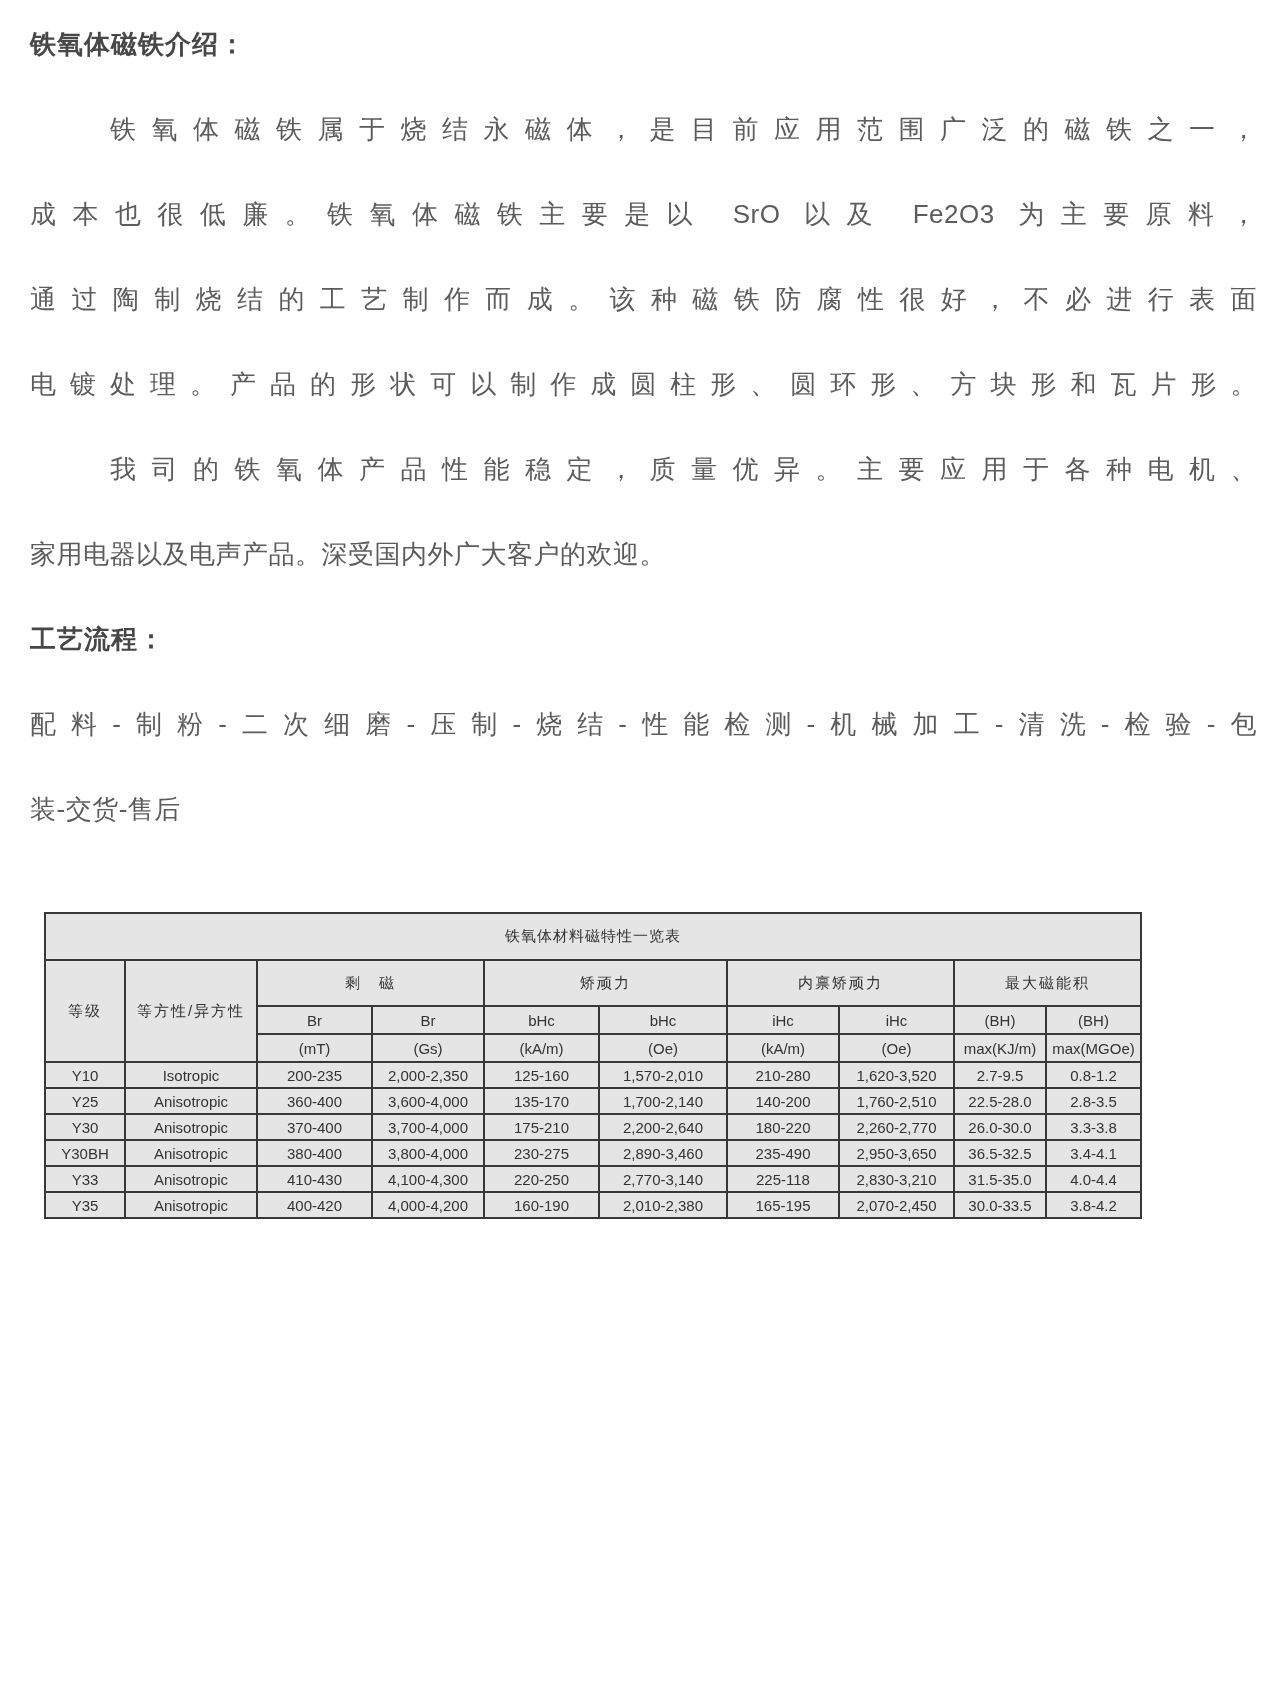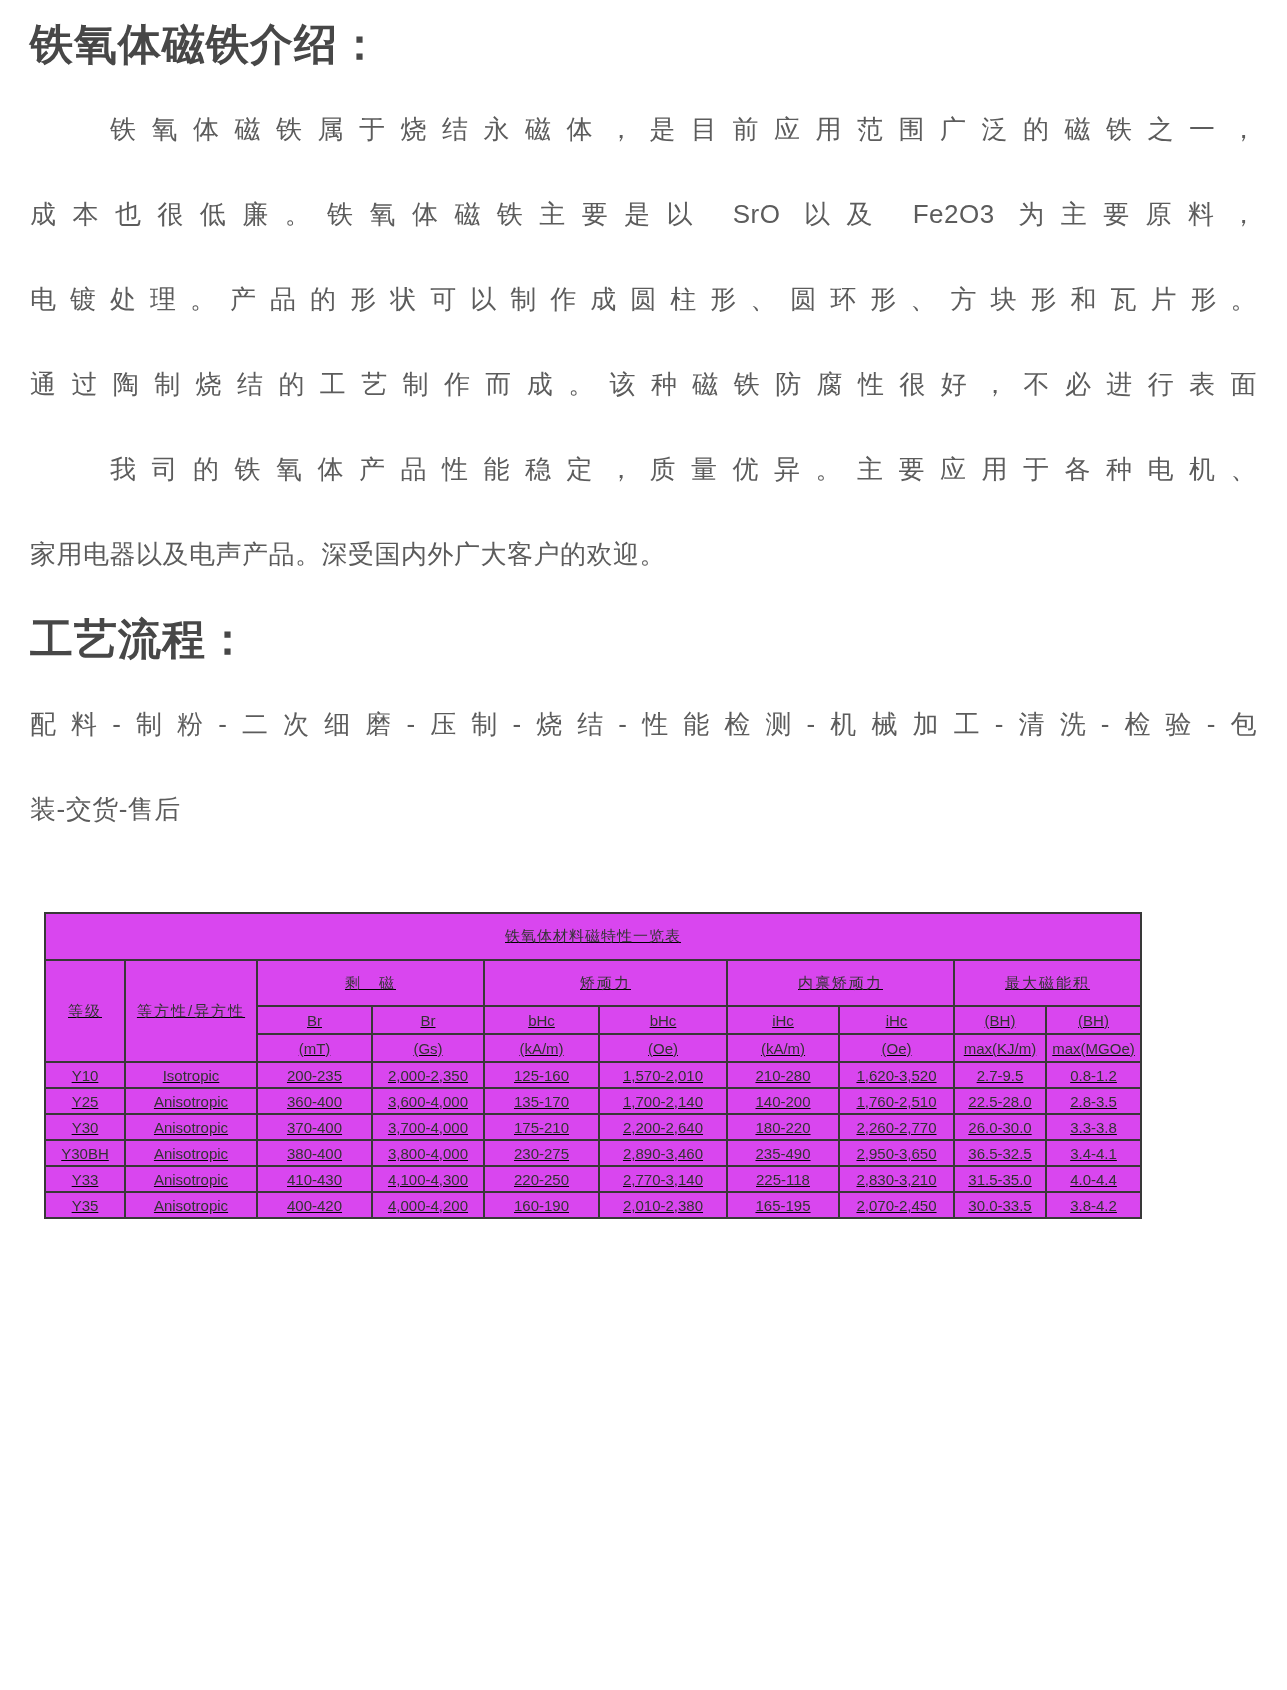--- a/index.html
+++ b/index.html
@@ -12,28 +12,28 @@
 
   
   .line {
     height:85px; line-height:85px;
     font-size:26px; color:#5c5c5c;
     letter-spacing:0.5px;
   }
   .line.justify { text-align:justify; text-align-last:justify; }
   .line.indent { text-indent:80px; }
   .line.heading {
-    font-weight:bold; font-size:43px; color:#474747; letter-spacing:1px;
+    font-weight:bold; font-size:26px; color:#474747; letter-spacing:1px;
   }
 
   
   .table-wrap { margin:60px 0 0 14px; }
   table.props {
     border-collapse:collapse; table-layout:fixed;
-    width:1096px; background:#d946ef;text-decoration:underline;
+    width:1096px; background:#e5e5e5;
   }
   table.props td {
     border:2px solid #383838;
     text-align:center; vertical-align:middle;
     padding:0; color:#333333;
     font-size:15px;
     overflow:hidden; white-space:nowrap;
   }
   td.title-cell { height:45px; font-size:17px; color:#2f2f2f; letter-spacing:1px; }
   tr.group-row td { height:44px; letter-spacing:2px; }
@@ -42,22 +42,22 @@
 </style>
 </head>
 <body>
 
 <div class="doc">
 
   <div id="text-flow">
       <div class="line heading">铁氧体磁铁介绍：</div>
       <div class="line indent justify">铁氧体磁铁属于烧结永磁体，是目前应用范围广泛的磁铁之一，</div>
       <div class="line justify">成本也很低廉。铁氧体磁铁主要是以 SrO 以及 Fe2O3 为主要原料，</div>
+      <div class="line justify">通过陶制烧结的工艺制作而成。该种磁铁防腐性很好，不必进行表面</div>
       <div class="line justify">电镀处理。产品的形状可以制作成圆柱形、圆环形、方块形和瓦片形。</div>
-      <div class="line justify">通过陶制烧结的工艺制作而成。该种磁铁防腐性很好，不必进行表面</div>
       <div class="line indent justify">我司的铁氧体产品性能稳定，质量优异。主要应用于各种电机、</div>
       <div class="line">家用电器以及电声产品。深受国内外广大客户的欢迎。</div>
       <div class="line heading">工艺流程：</div>
       <div class="line justify">配料-制粉-二次细磨-压制-烧结-性能检测-机械加工-清洗-检验-包</div>
       <div class="line">装-交货-售后</div>
     </div>
 
   <div class="table-wrap">
     <table class="props">
       <colgroup>

